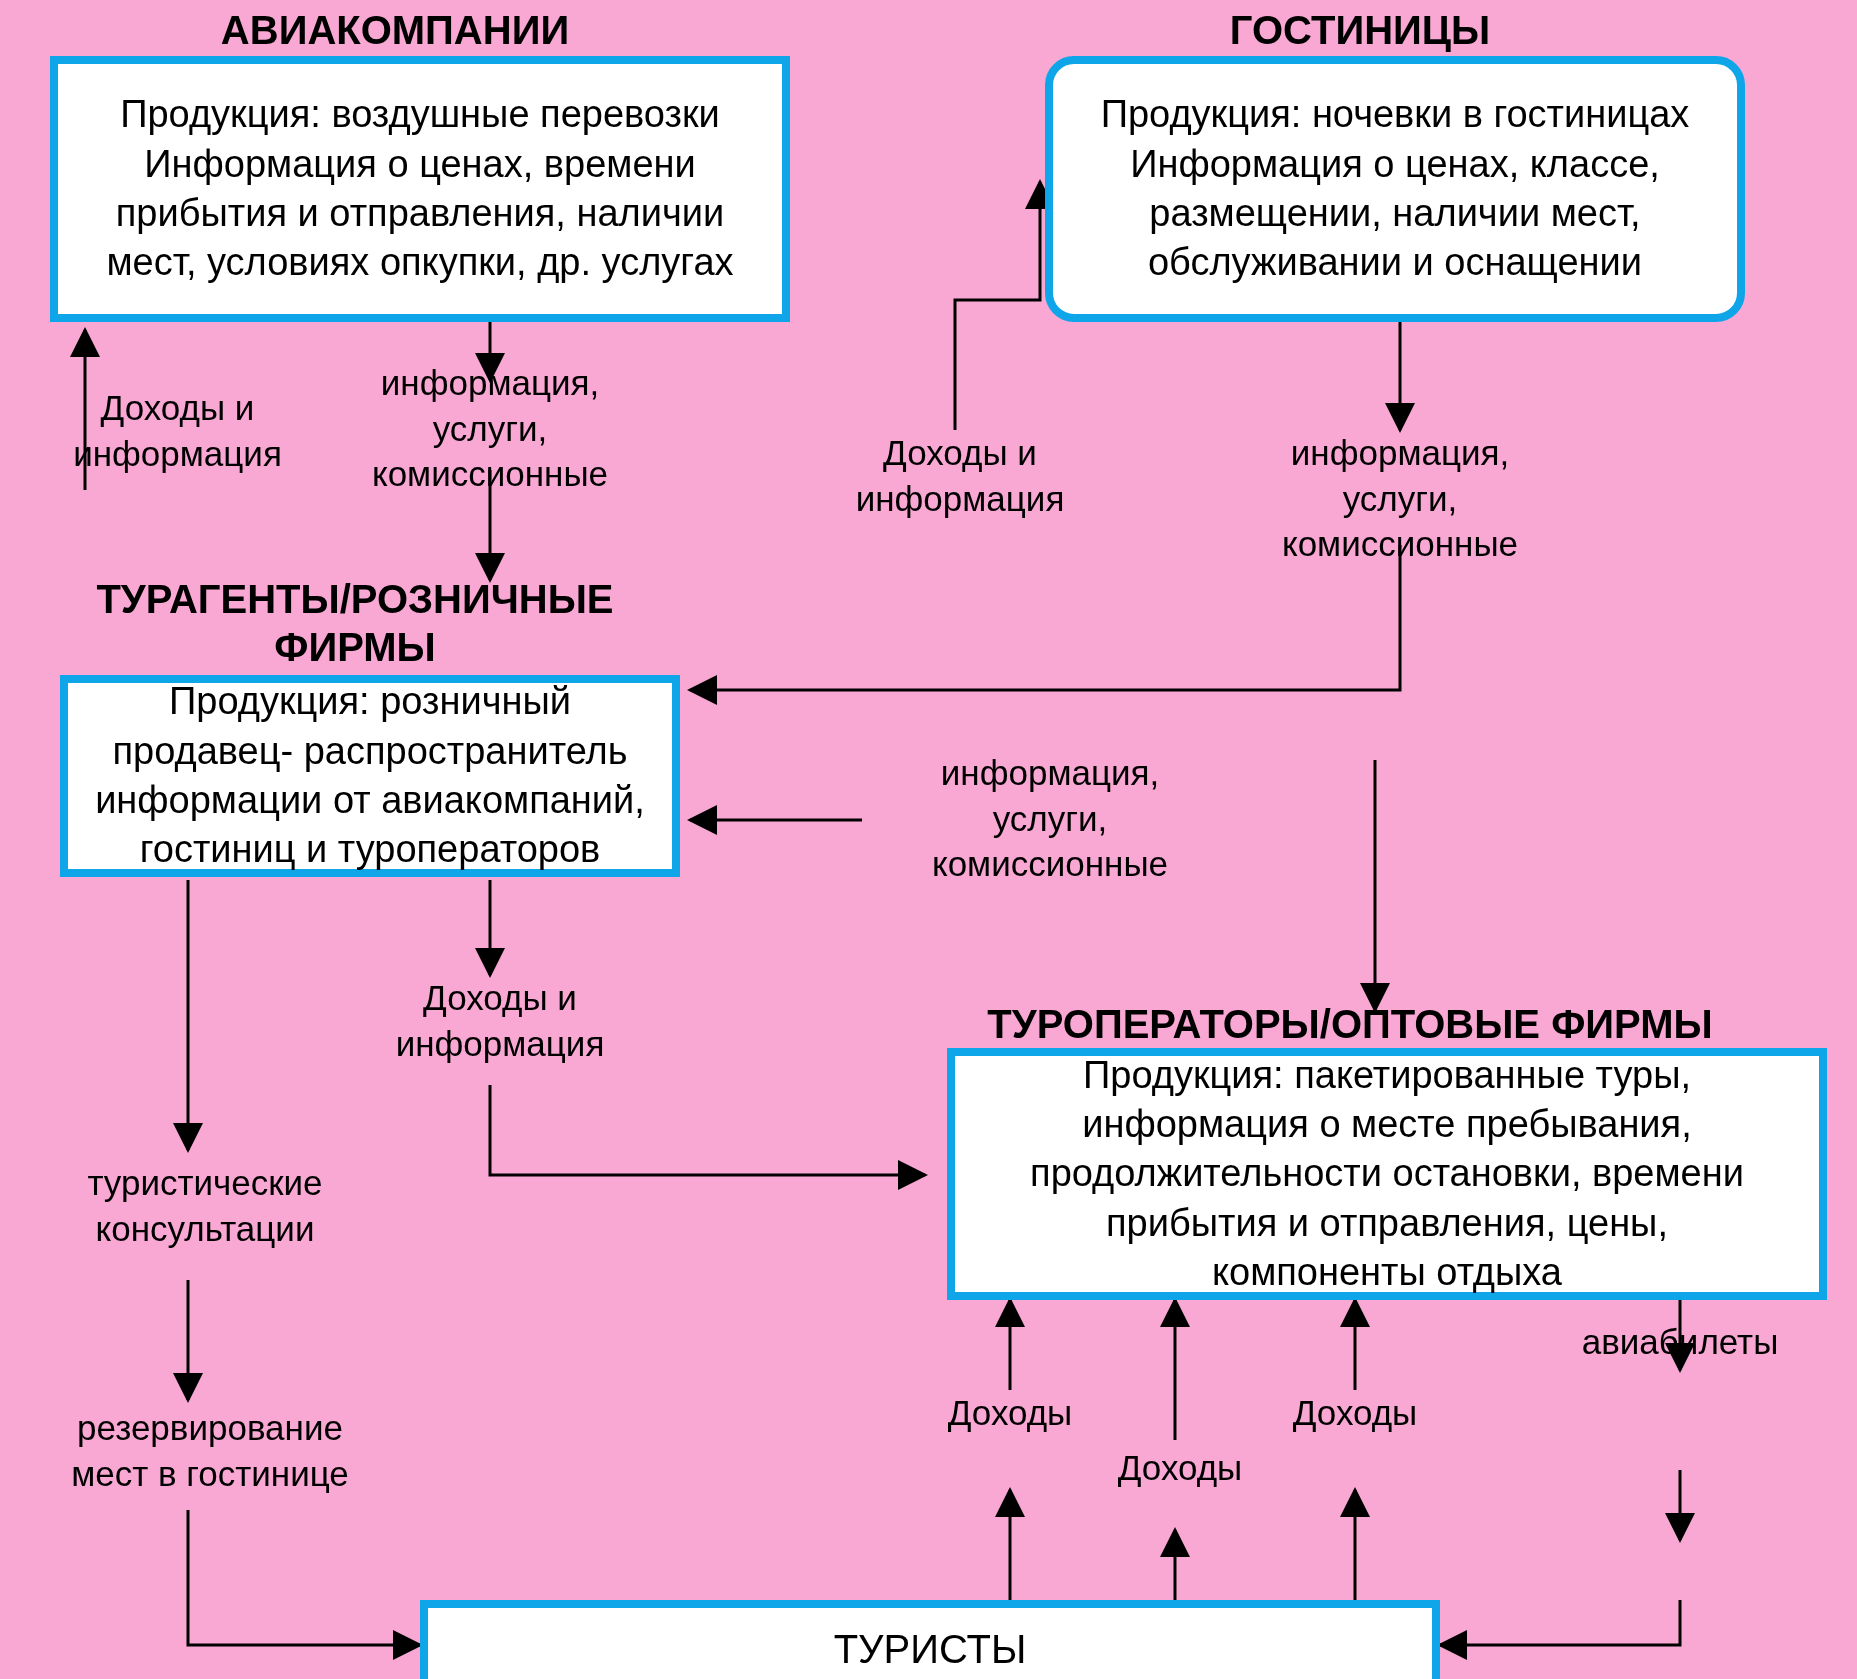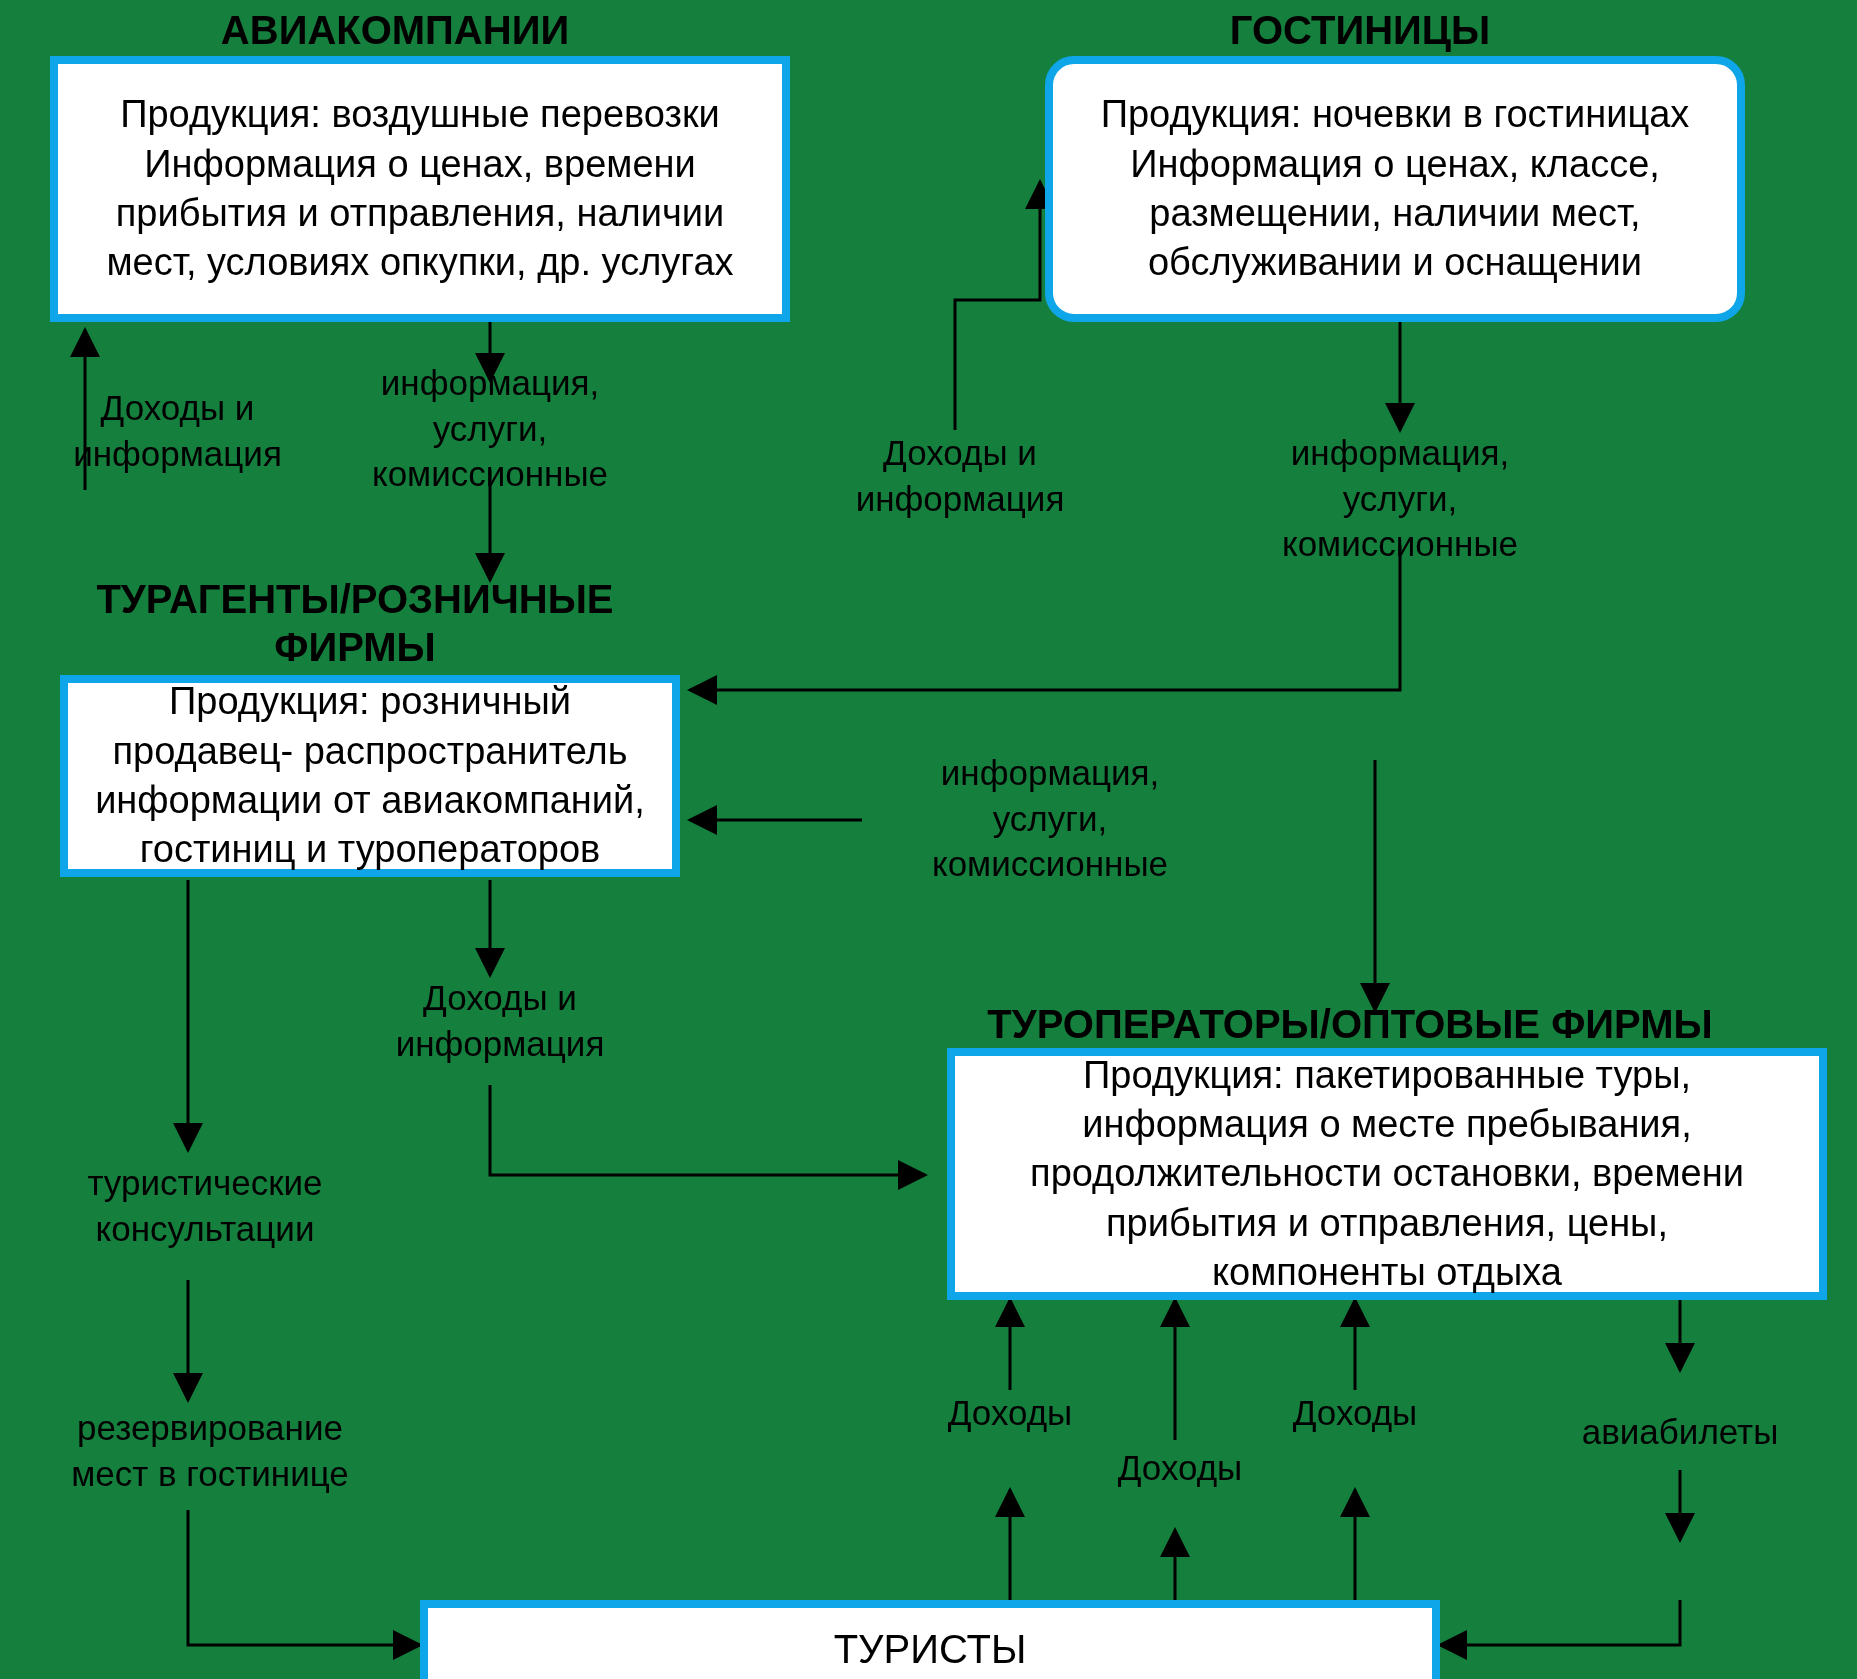--- a/index.html
+++ b/index.html
@@ -9,21 +9,21 @@
   }
   body {
     font-family: "Liberation Sans", sans-serif;
     color: #000000;
   }
   #canvas {
     position: relative;
     width: 1857px;
     height: 1679px;
     overflow: hidden;
-    background: #15803d;
+    background: #f9a8d4;
   }
   svg.arrows {
     position: absolute;
     left: 0;
     top: 0;
     width: 1857px;
     height: 1679px;
     pointer-events: none;
   }
   .node {
@@ -167,20 +167,20 @@
 
   <div class="label fs-md" style="left:60px; top:1160px; width:290px;">туристические
 консультации</div>
 
   <div class="label fs-md" style="left:920px; top:1390px; width:180px;">Доходы</div>
 
   <div class="label fs-md" style="left:1090px; top:1445px; width:180px;">Доходы</div>
 
   <div class="label fs-md" style="left:1265px; top:1390px; width:180px;">Доходы</div>
 
-  <div class="label fs-md" style="left:1540px; top:1409px; width:280px;">авиабилеты</div>
+  <div class="label fs-md" style="left:1540px; top:1319px; width:280px;">авиабилеты</div>
 
 
   <div class="node fs-hd" style="left:420px; top:1600px; width:1020px; height:98px;text-align:center;">
     <div class="inner">ТУРИСТЫ</div>
   </div>
 
 </div>
 
 </body></html>

